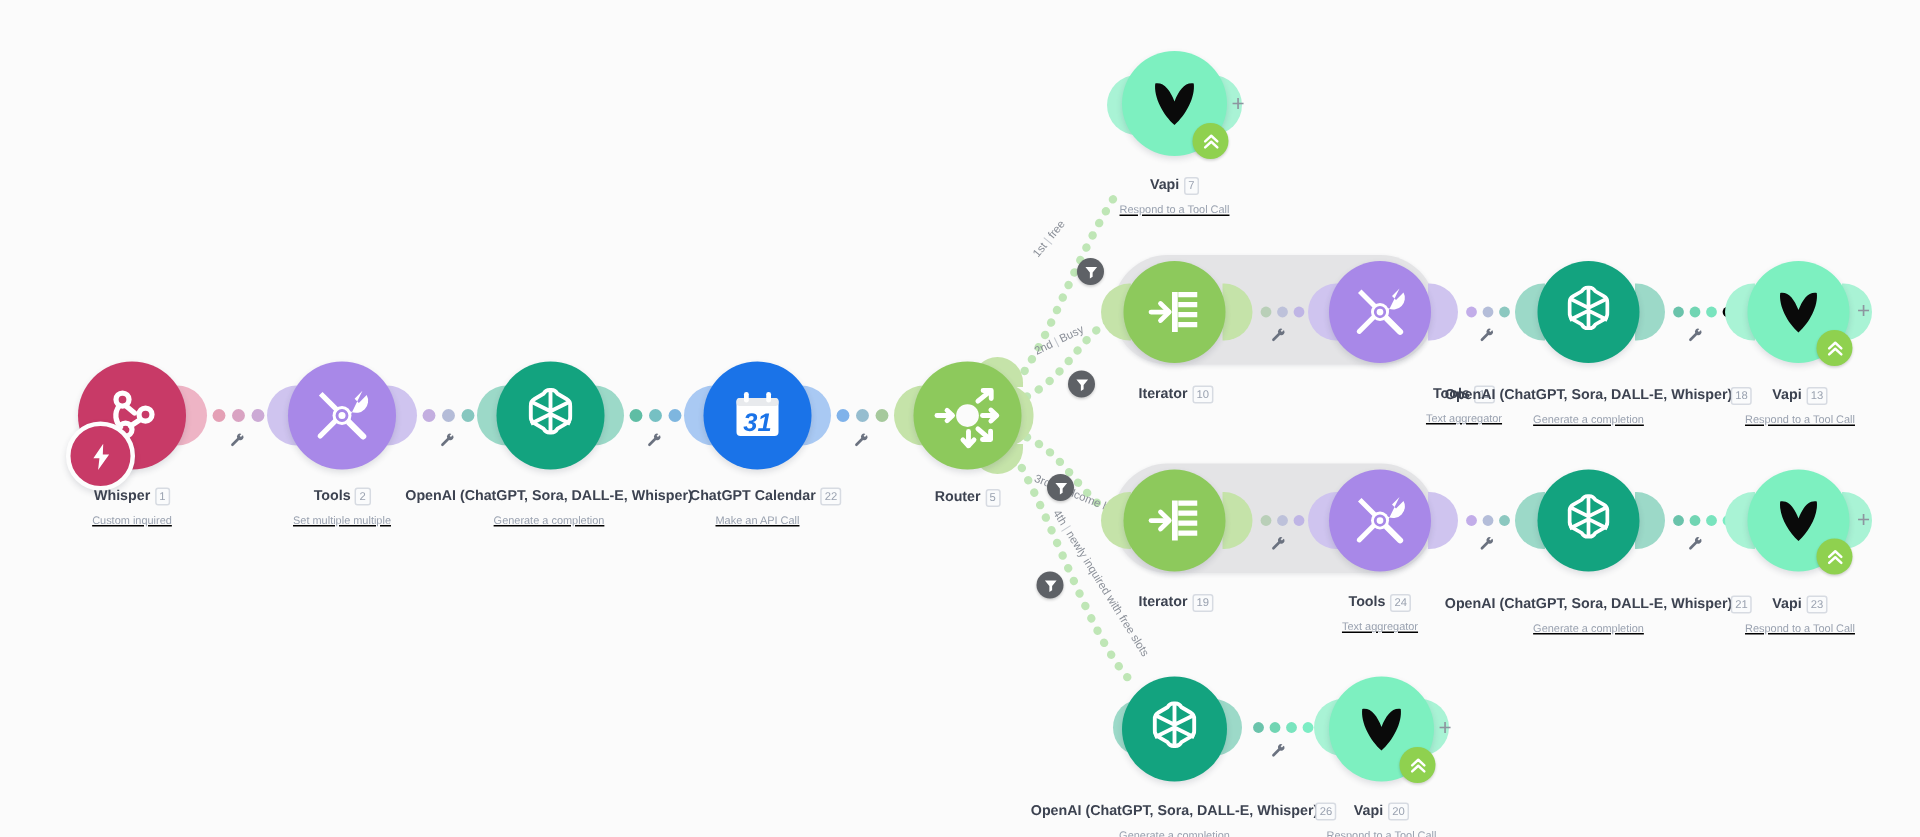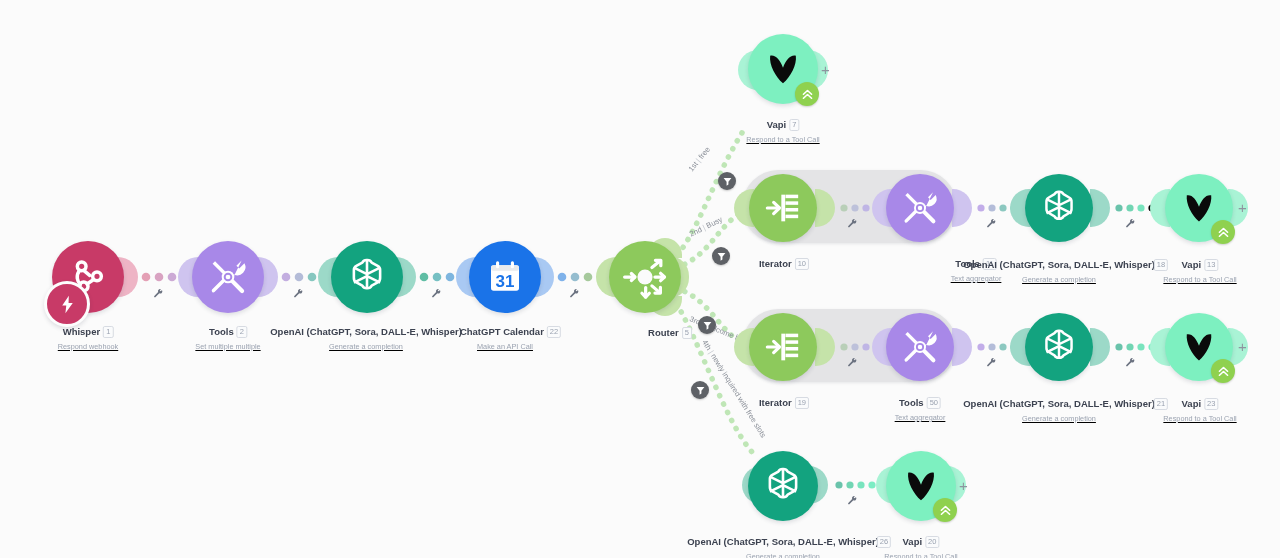--- a/index.html
+++ b/index.html
@@ -28,20 +28,21 @@
     white-space:nowrap;flex:1;
   }
   .toggle-icon{width:19px;height:19px;flex:0 0 19px;display:block;}
 
   
   .node{position:absolute;}
   .bubble{
     position:absolute;border-radius:50%;
     display:flex;align-items:center;justify-content:center;
     box-shadow:0 2px 4px rgba(40,50,70,.14);
+    font-style:italic;
   }
   .bubble svg,.bubble .glyph{display:block;}
   .lbl{
     position:absolute;text-align:center;white-space:nowrap;
     transform:translateX(-50%);
     text-decoration:underline;
   }
   .lbl .nm{
     font-size:9.5px;font-weight:bold;color:#3c4250;line-height:12px;
     display:inline-block;vertical-align:middle;
@@ -129,21 +130,21 @@
     </div>
 
     <div class="bubble" style="left:44px;top:281px;width:40px;height:40px;background:#c83a67;
                 border:3px solid #fdfdfd;">
       <svg viewBox="0 0 24 24" width="21" height="21">
         <path d="M13.5 2 L6 13.2 h4.6 L9.6 22 L18 10.2 h-4.8 z" fill="#fff"></path>
       </svg>
     </div>
     <div class="lbl" style="left:88px;top:322px;">
       <span class="nm">Whisper</span><span class="badge">1</span>
-      <span class="sub">Respond webhook</span>
+      <span class="sub">Custom inquired</span>
     </div>
   </div>
 
   <div>
     <svg style="position:absolute;left:140px;top:270px;" width="56" height="14">
       <circle cx="6" cy="7" r="4.3" fill="#e4a0b5"></circle>
       <circle cx="19" cy="7" r="4.3" fill="#d9a3c2"></circle>
       <circle cx="32" cy="7" r="4.3" fill="#ccaad5"></circle>
       <circle cx="45" cy="7" r="4.3" fill="#c3aee0"></circle>
     </svg>
@@ -268,21 +269,21 @@
             <path d="M16.8 4.3 L19.3 4.3 19.3 6.8"></path>
           <path d="M16.6 12 H20.8"></path>
             <path d="M19.2 10.3 L21 12 19.2 13.7"></path>
           <path d="M15.2 16.1 L18.7 19.1"></path>
             <path d="M19.1 16.8 L19.1 19.4 16.6 19.4"></path>
           <path d="M12.3 16.9 L12.3 21.2"></path>
             <path d="M10.6 19.5 L12.3 21.3 14 19.5"></path>
         </g>
       </svg>
     </div>
-    <div class="lbl" style="left:645px;top:323px;margin-left:25px;">
+    <div class="lbl" style="left:645px;top:323px;">
       <span class="nm">Router</span><span class="badge">5</span>
     </div>
   </div>
 
   <div class="route-lbl" style="left:690px;top:166px;transform:rotate(-51deg);">
     <span>1st</span><span class="sep">|</span><span>free</span>
   </div>
   <div class="filter-mark" style="left:718px;top:172px;">
     <svg viewBox="0 0 24 24" width="11" height="11">
       <path d="M3.5 4.5 H20.5 L14 12.4 v6.3 l-4 2.4 v-8.7 z" fill="#fff"></path>
@@ -516,21 +517,21 @@
         <g fill="#fff">
           <path d="M3.2 4.4 L4.6 3 l7.5 7.5 -1.4 1.4 z"></path>
           <path d="M2.9 19.2 l7.6-7.6 1.4 1.4 -7.6 7.6 a1 1 0 0 1-1.4-1.4z"></path>
           <path d="M19.8 2.6 l-3 3 1.6 1.6 3-3 a4.6 4.6 0 0 1-6.1 6.3 l-1.5 1.5 1.5 1.5 5.6 5.6 a1.2 1.2 0 0 1-1.7 1.7 l-5.6-5.6"></path>
           <circle cx="12" cy="12" r="3.6"></circle>
         </g>
         <circle cx="12" cy="12" r="1.9" fill="none" stroke="#a888e8" stroke-width="1.1"></circle>
       </svg>
     </div>
     <div class="lbl" style="left:920px;top:393px;">
-      <span class="nm">Tools</span><span class="badge">50</span>
+      <span class="nm">Tools</span><span class="badge">24</span>
       <span class="sub">Text aggregator</span>
     </div>
   </div>
 
   <div>
     <svg style="position:absolute;left:975px;top:340px;" width="46" height="14">
       <circle cx="6" cy="7" r="3.6" fill="#c2ade9"></circle>
       <circle cx="17" cy="7" r="3.6" fill="#b4bdd9"></circle>
       <circle cx="28" cy="7" r="3.6" fill="#8cc8c0"></circle>
       <circle cx="39" cy="7" r="3.6" fill="#6ac3ab"></circle>

